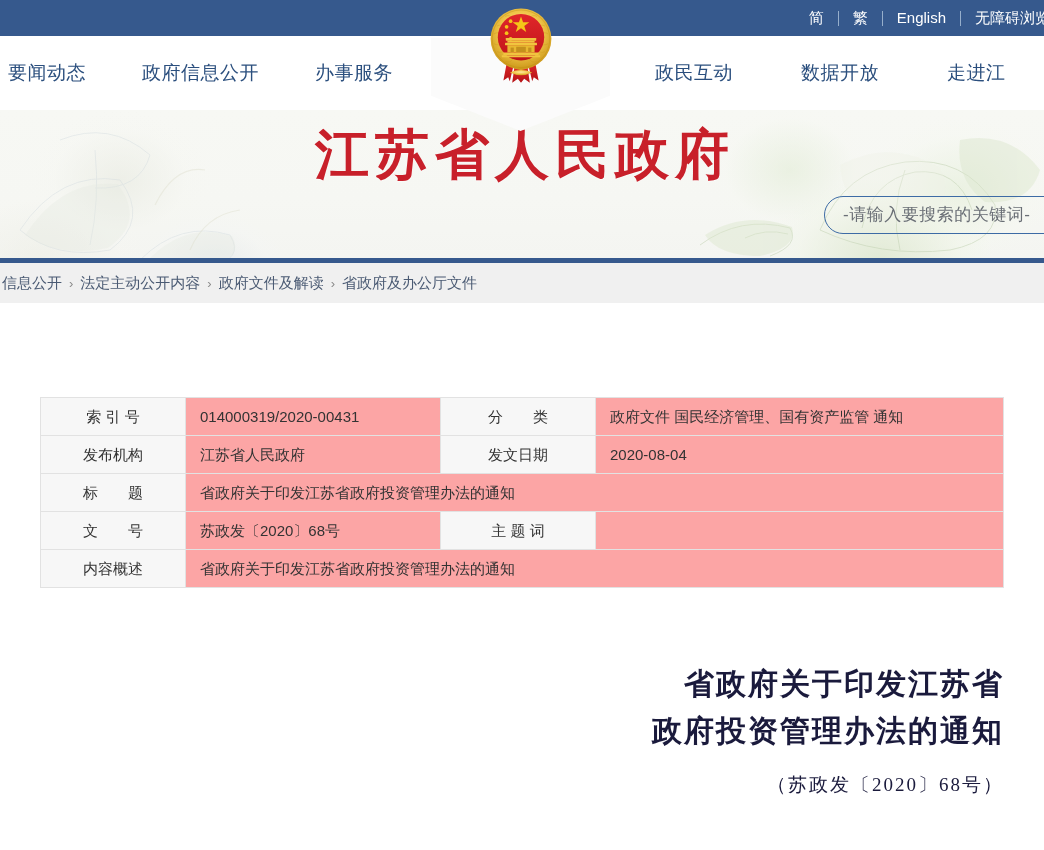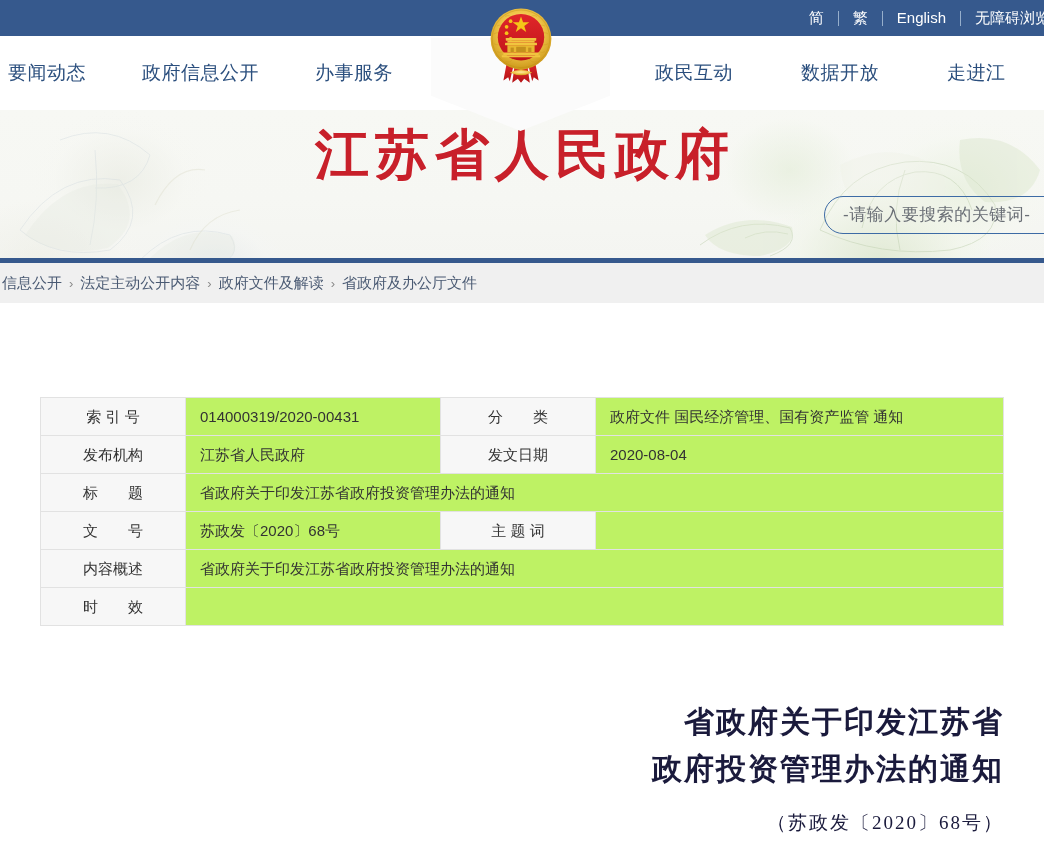--- a/index.html
+++ b/index.html
@@ -204,21 +204,21 @@
     line-height: 20px;
   }
   .meta-table td.lbl {
     background: #f7f7f7;
     text-align: center;
     color: #333333;
     width: 145px;
     white-space: nowrap;
   }
   .meta-table td.val {
-    background: #bef264;
+    background: #fca5a5;
     text-align: left;
     padding-left: 14px;
   }
   .col-val1 { width: 255px; }
   .col-lbl2 { width: 155px; }
 
   
   .doc-head {
     margin-top: 72px;
     text-align: right;
@@ -418,24 +418,20 @@
       <tr>
         <td class="lbl">文　　号</td>
         <td class="val">苏政发〔2020〕68号</td>
         <td class="lbl">主 题 词</td>
         <td class="val"></td>
       </tr>
       <tr>
         <td class="lbl">内容概述</td>
         <td class="val" colspan="3">省政府关于印发江苏省政府投资管理办法的通知</td>
       </tr>
-      <tr>
-        <td class="lbl">时　　效</td>
-        <td class="val" colspan="3"></td>
-      </tr>
     </tbody>
   </table>
 
   <div class="doc-head">
     <div class="doc-title">省政府关于印发江苏省</div>
     <div class="doc-title">政府投资管理办法的通知</div>
     <div class="doc-number">（苏政发〔2020〕68号）</div>
   </div>
 
 </div>

